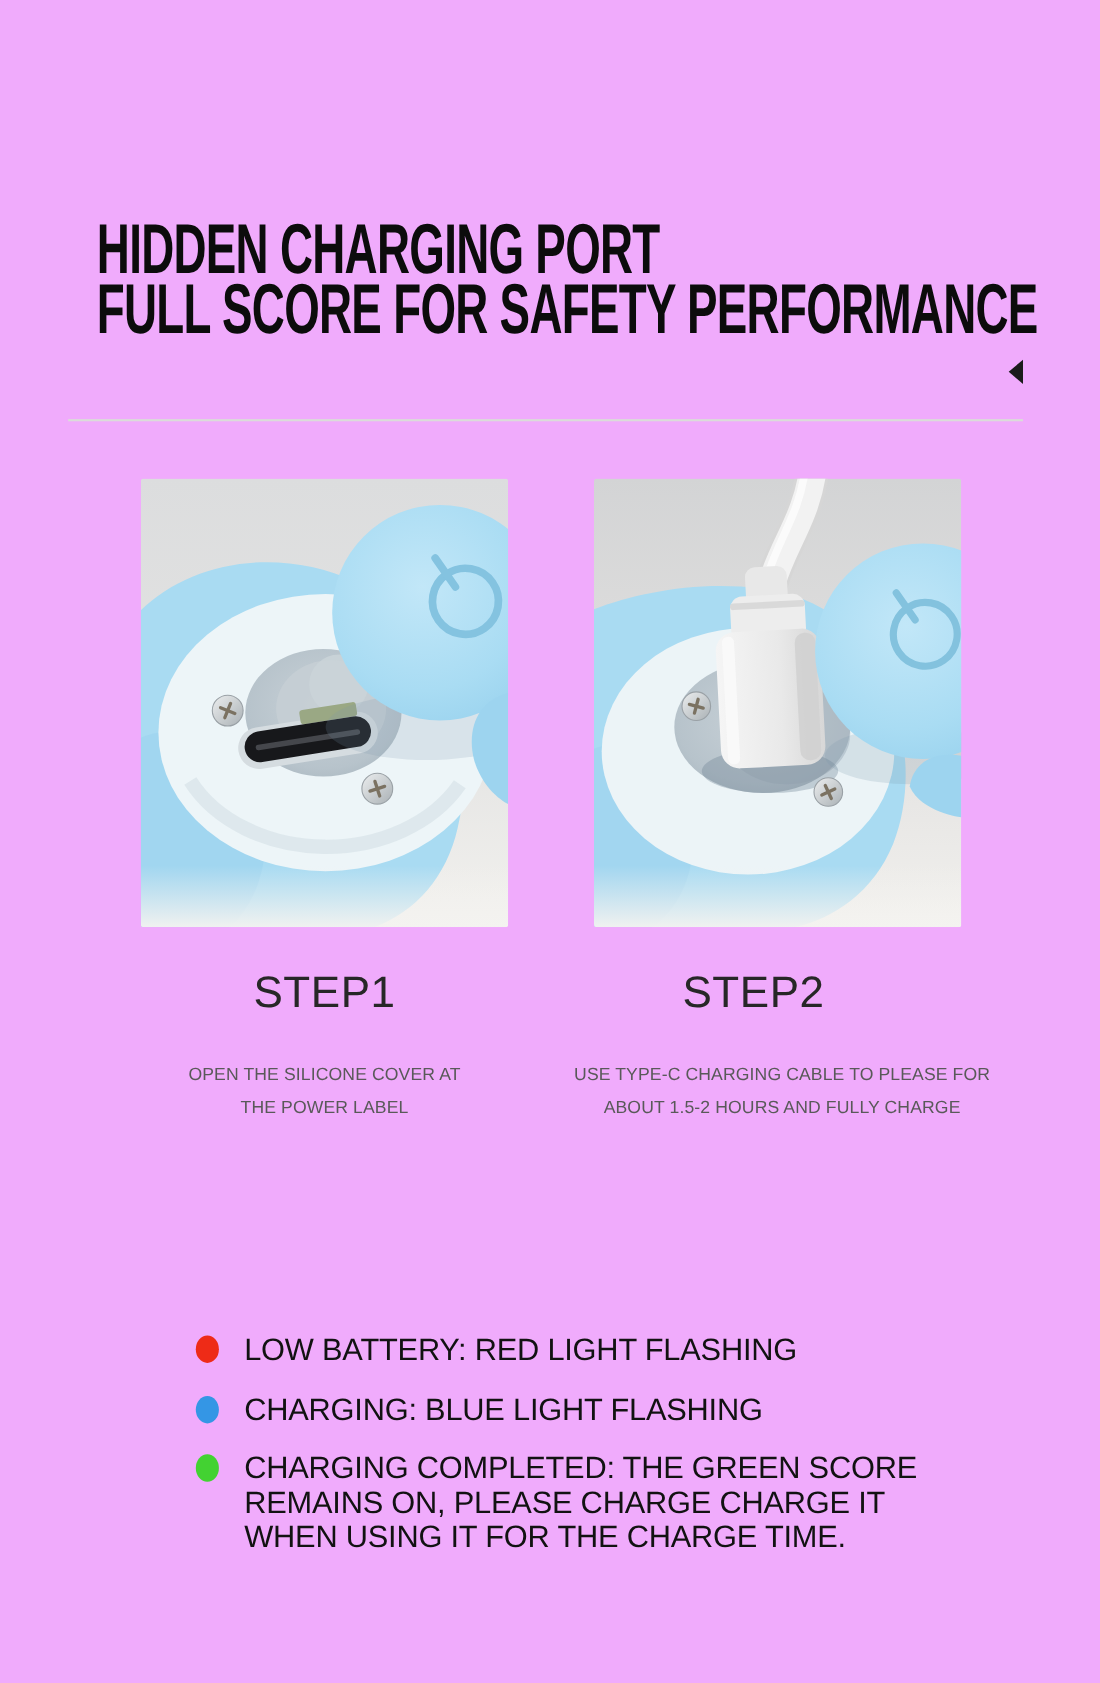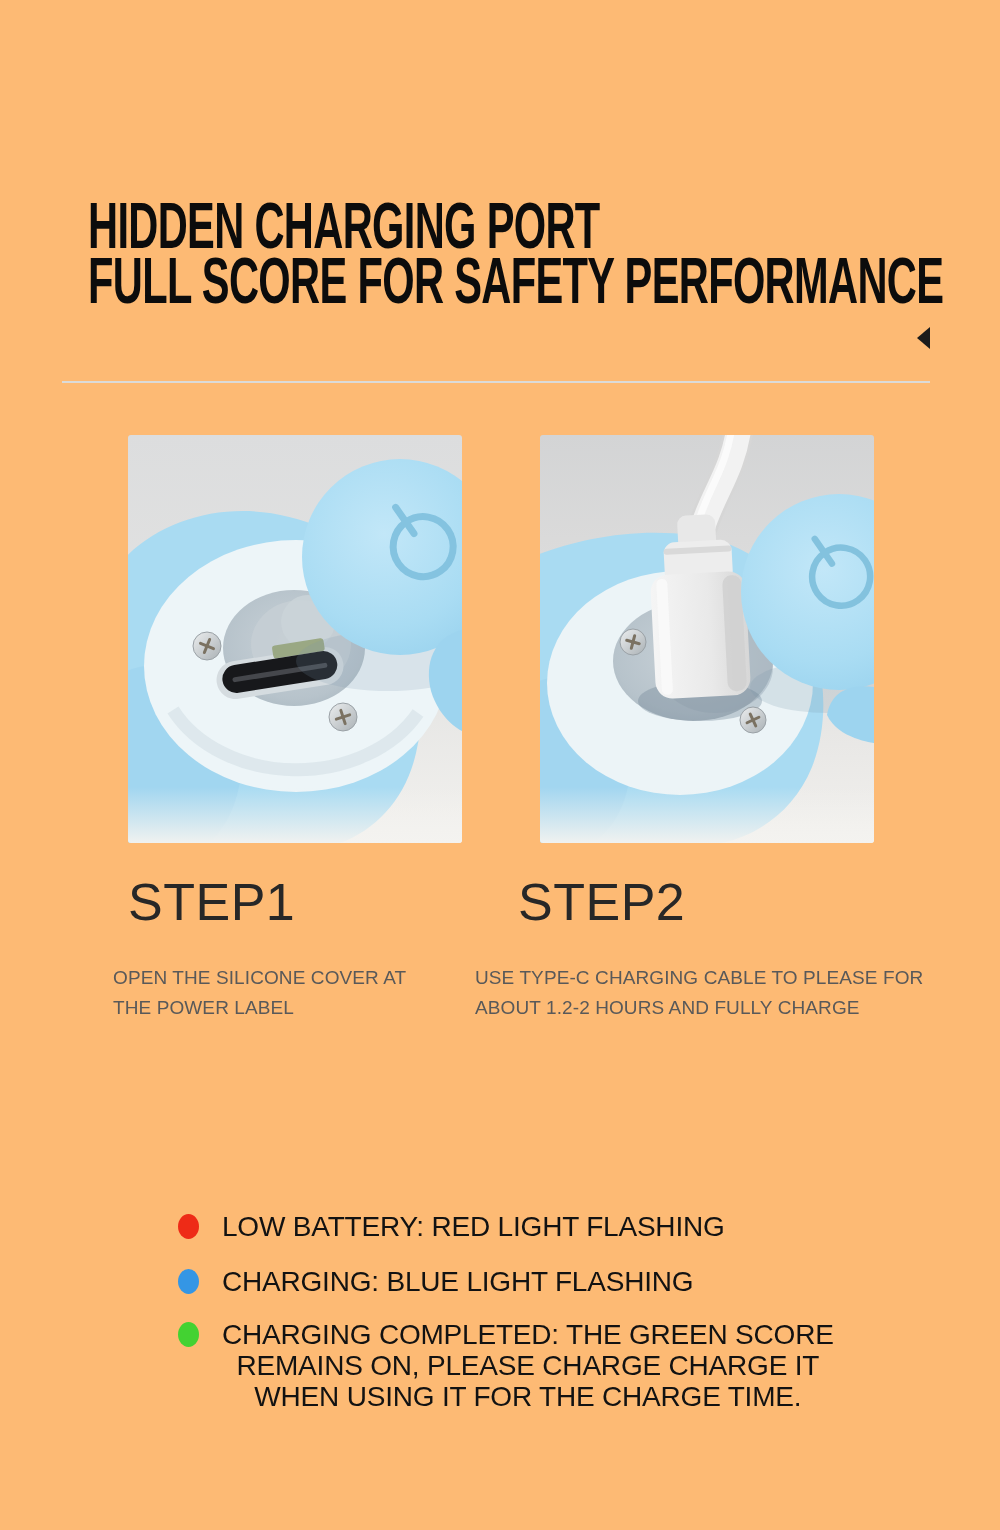--- a/index.html
+++ b/index.html
@@ -1,18 +1,18 @@
 <!DOCTYPE html>
 <html><head>
 <meta charset="utf-8">
 <style>
   html,body{margin:0;padding:0;background:#888;}
   .page{
     position:relative;width:1000px;height:1530px;margin:0 auto;
-    background:#fdba74;overflow:hidden;
+    background:#f0abfc;overflow:hidden;
     font-family:"Liberation Sans", sans-serif;
   }
   
   .title{position:absolute;left:88px;top:199px;}
   .title .line{
     font-size:64px;font-weight:700;color:#0c0c0c;line-height:55px;
     letter-spacing:-1px;white-space:nowrap;
     transform:scaleX(0.65);transform-origin:left center;
   }
   
@@ -23,34 +23,34 @@
   }
   
   .divider{position:absolute;left:62px;top:381px;width:868px;height:2px;background:#dbdbd9;}
   
   .photo{position:absolute;top:435px;width:334px;height:408px;border-radius:3px;overflow:hidden;}
   .photo.left{left:128px;}
   .photo.right{left:540px;}
   .photo svg{display:block;width:100%;height:100%;}
   
   .step-label{
-    position:absolute;top:876px;width:334px;text-align:left;
-    font-size:52px;line-height:52px;color:#272727;letter-spacing:0.5px;
+    position:absolute;top:876px;width:334px;text-align:center;
+    font-size:40px;line-height:52px;color:#272727;letter-spacing:0.5px;
   }
   .step-label.s1{left:128px;}
   .step-label.s2{left:518px;}
   
   .step-desc{
-    position:absolute;top:963px;
-    font-size:19px;line-height:30px;color:#595959;letter-spacing:0.1px;
+    position:absolute;top:963px;text-align:center;
+    font-size:16px;line-height:30px;color:#595959;letter-spacing:0.1px;
   }
   .step-desc.d1{left:113px;width:364px;}
   .step-desc.d2{left:475px;width:472px;}
   
-  .indicator{position:absolute;left:178px;display:flex;align-items:flex-start;text-align:center;}
+  .indicator{position:absolute;left:178px;display:flex;align-items:flex-start;}
   .indicator .dot{
     width:21px;height:25px;border-radius:50%;flex:0 0 auto;
     margin:3px 23px 0 0;background:#ccc;
   }
   .indicator .txt{
     font-size:28px;line-height:31px;color:#121212;letter-spacing:-0.2px;
     white-space:nowrap;
   }
   .indicator.r1{top:1211px;}
   .indicator.r2{top:1266px;}
@@ -205,21 +205,21 @@
 
   <div class="step-label s1">STEP1</div>
   <div class="step-label s2">STEP2</div>
 
   <div class="step-desc d1">
     <div>OPEN THE SILICONE COVER AT</div>
     <div>THE POWER LABEL</div>
   </div>
   <div class="step-desc d2">
     <div>USE TYPE-C CHARGING CABLE TO PLEASE FOR</div>
-    <div>ABOUT 1.2-2 HOURS AND FULLY CHARGE</div>
+    <div>ABOUT 1.5-2 HOURS AND FULLY CHARGE</div>
   </div>
 
   <div class="indicator r1">
     <div class="dot" style="background: rgb(238, 43, 23);"></div>
     <div class="txt">LOW BATTERY: RED LIGHT FLASHING</div>
   </div>
   <div class="indicator r2">
     <div class="dot" style="background: rgb(52, 150, 229);"></div>
     <div class="txt">CHARGING: BLUE LIGHT FLASHING</div>
   </div>

